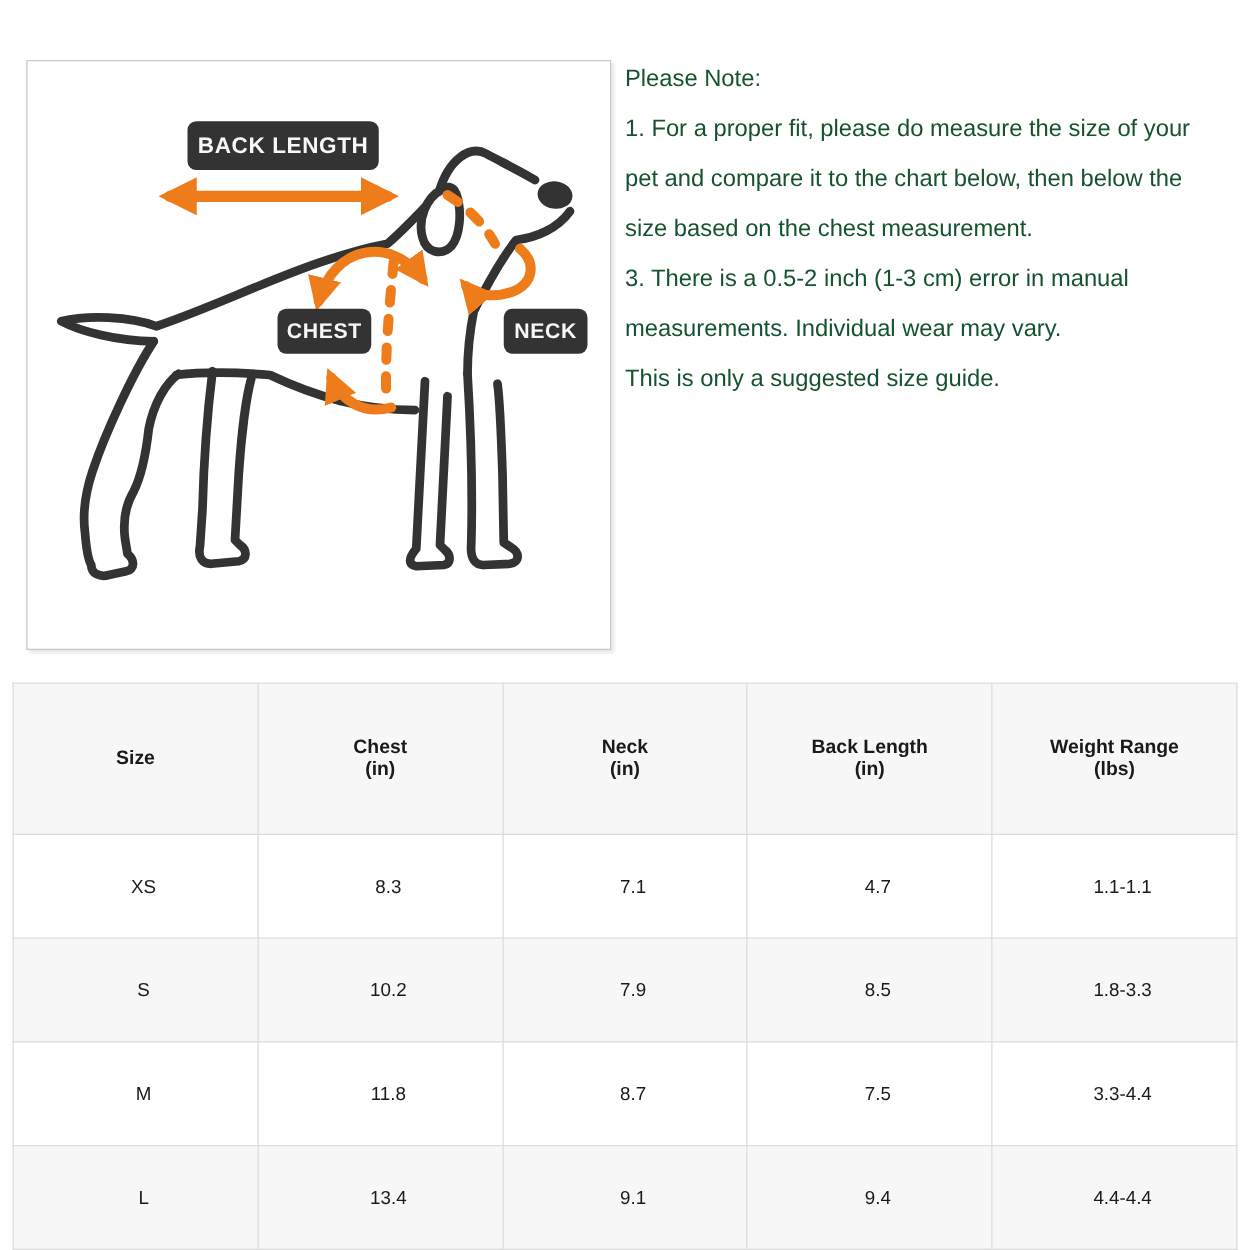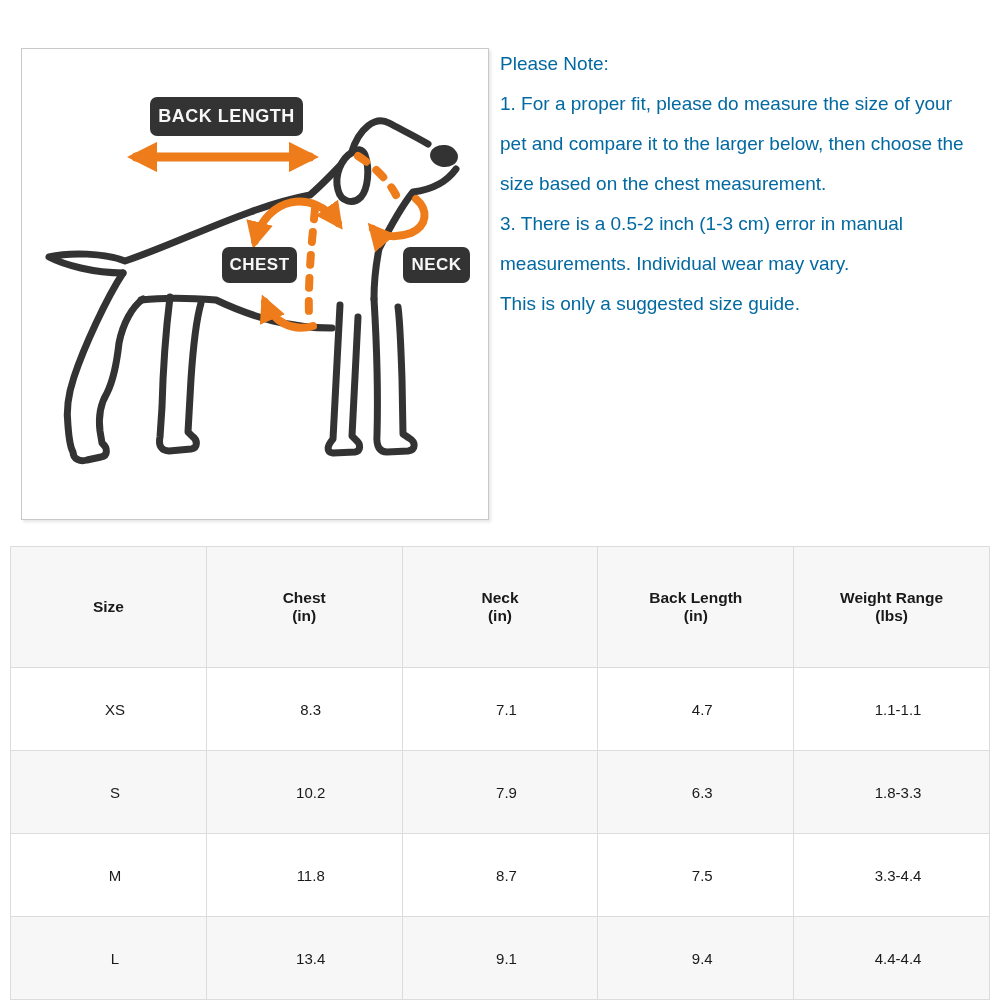--- a/index.html
+++ b/index.html
@@ -17,21 +17,21 @@
     display:flex;align-items:center;justify-content:center;
     font-weight:bold;letter-spacing:0.5px;
   }
   .lbl-backlength{left:128px;top:48px;width:153px;height:39px;font-size:18px;}
   .lbl-chest{left:200px;top:198px;width:75px;height:36px;font-size:17px;}
   .lbl-neck{left:381px;top:198px;width:67px;height:36px;font-size:17px;}
 
   
   .note{position:absolute;left:500px;top:44px;width:498px;}
   .note .line{
-    font-size:19px;line-height:40px;height:40px;white-space:nowrap;color:#0369a1;
+    font-size:19px;line-height:40px;height:40px;white-space:nowrap;color:#14532d;
   }
 
   
   table.size-chart{
     position:absolute;left:10px;top:546px;width:980px;
     border-collapse:collapse;table-layout:fixed;
   }
   table.size-chart th, table.size-chart td{
     border:1px solid #dcdcdc;text-align:center;vertical-align:middle;
     font-size:15px;color:#1a1a1a;padding:0;
@@ -80,21 +80,21 @@
   </svg>
 
   <div class="diagram-label lbl-backlength">BACK LENGTH</div>
   <div class="diagram-label lbl-chest">CHEST</div>
   <div class="diagram-label lbl-neck">NECK</div>
 </div>
 
 <div class="note">
   <div class="line">Please Note:</div>
   <div class="line">1. For a proper fit, please do measure the size of your</div>
-  <div class="line">pet and compare it to the larger below, then choose the</div>
+  <div class="line">pet and compare it to the chart below, then below the</div>
   <div class="line">size based on the chest measurement.</div>
   <div class="line">3. There is a 0.5-2 inch (1-3 cm) error in manual</div>
   <div class="line">measurements. Individual wear may vary.</div>
   <div class="line">This is only a suggested size guide.</div>
 </div>
 
 <table class="size-chart">
   <thead>
     <tr>
       <th>
@@ -124,21 +124,21 @@
       <td>XS</td>
       <td>8.3</td>
       <td>7.1</td>
       <td>4.7</td>
       <td>1.1-1.1</td>
     </tr>
     <tr class="alt">
       <td>S</td>
       <td>10.2</td>
       <td>7.9</td>
-      <td>6.3</td>
+      <td>8.5</td>
       <td>1.8-3.3</td>
     </tr>
     <tr>
       <td>M</td>
       <td>11.8</td>
       <td>8.7</td>
       <td>7.5</td>
       <td>3.3-4.4</td>
     </tr>
     <tr class="alt">

